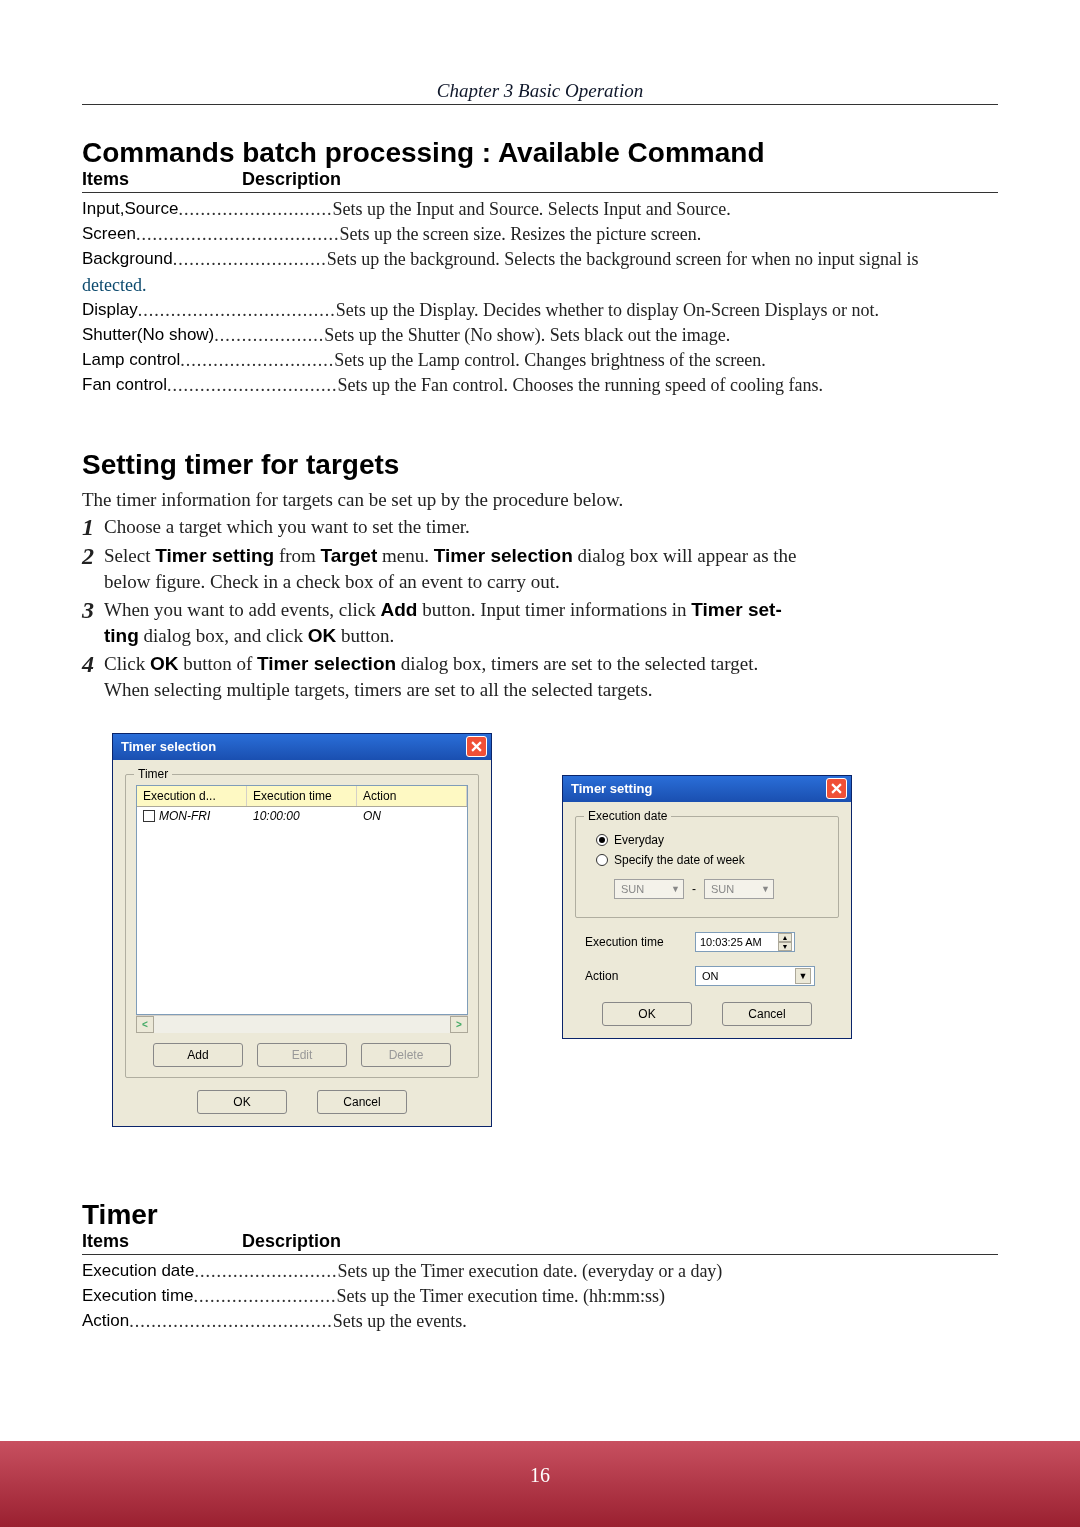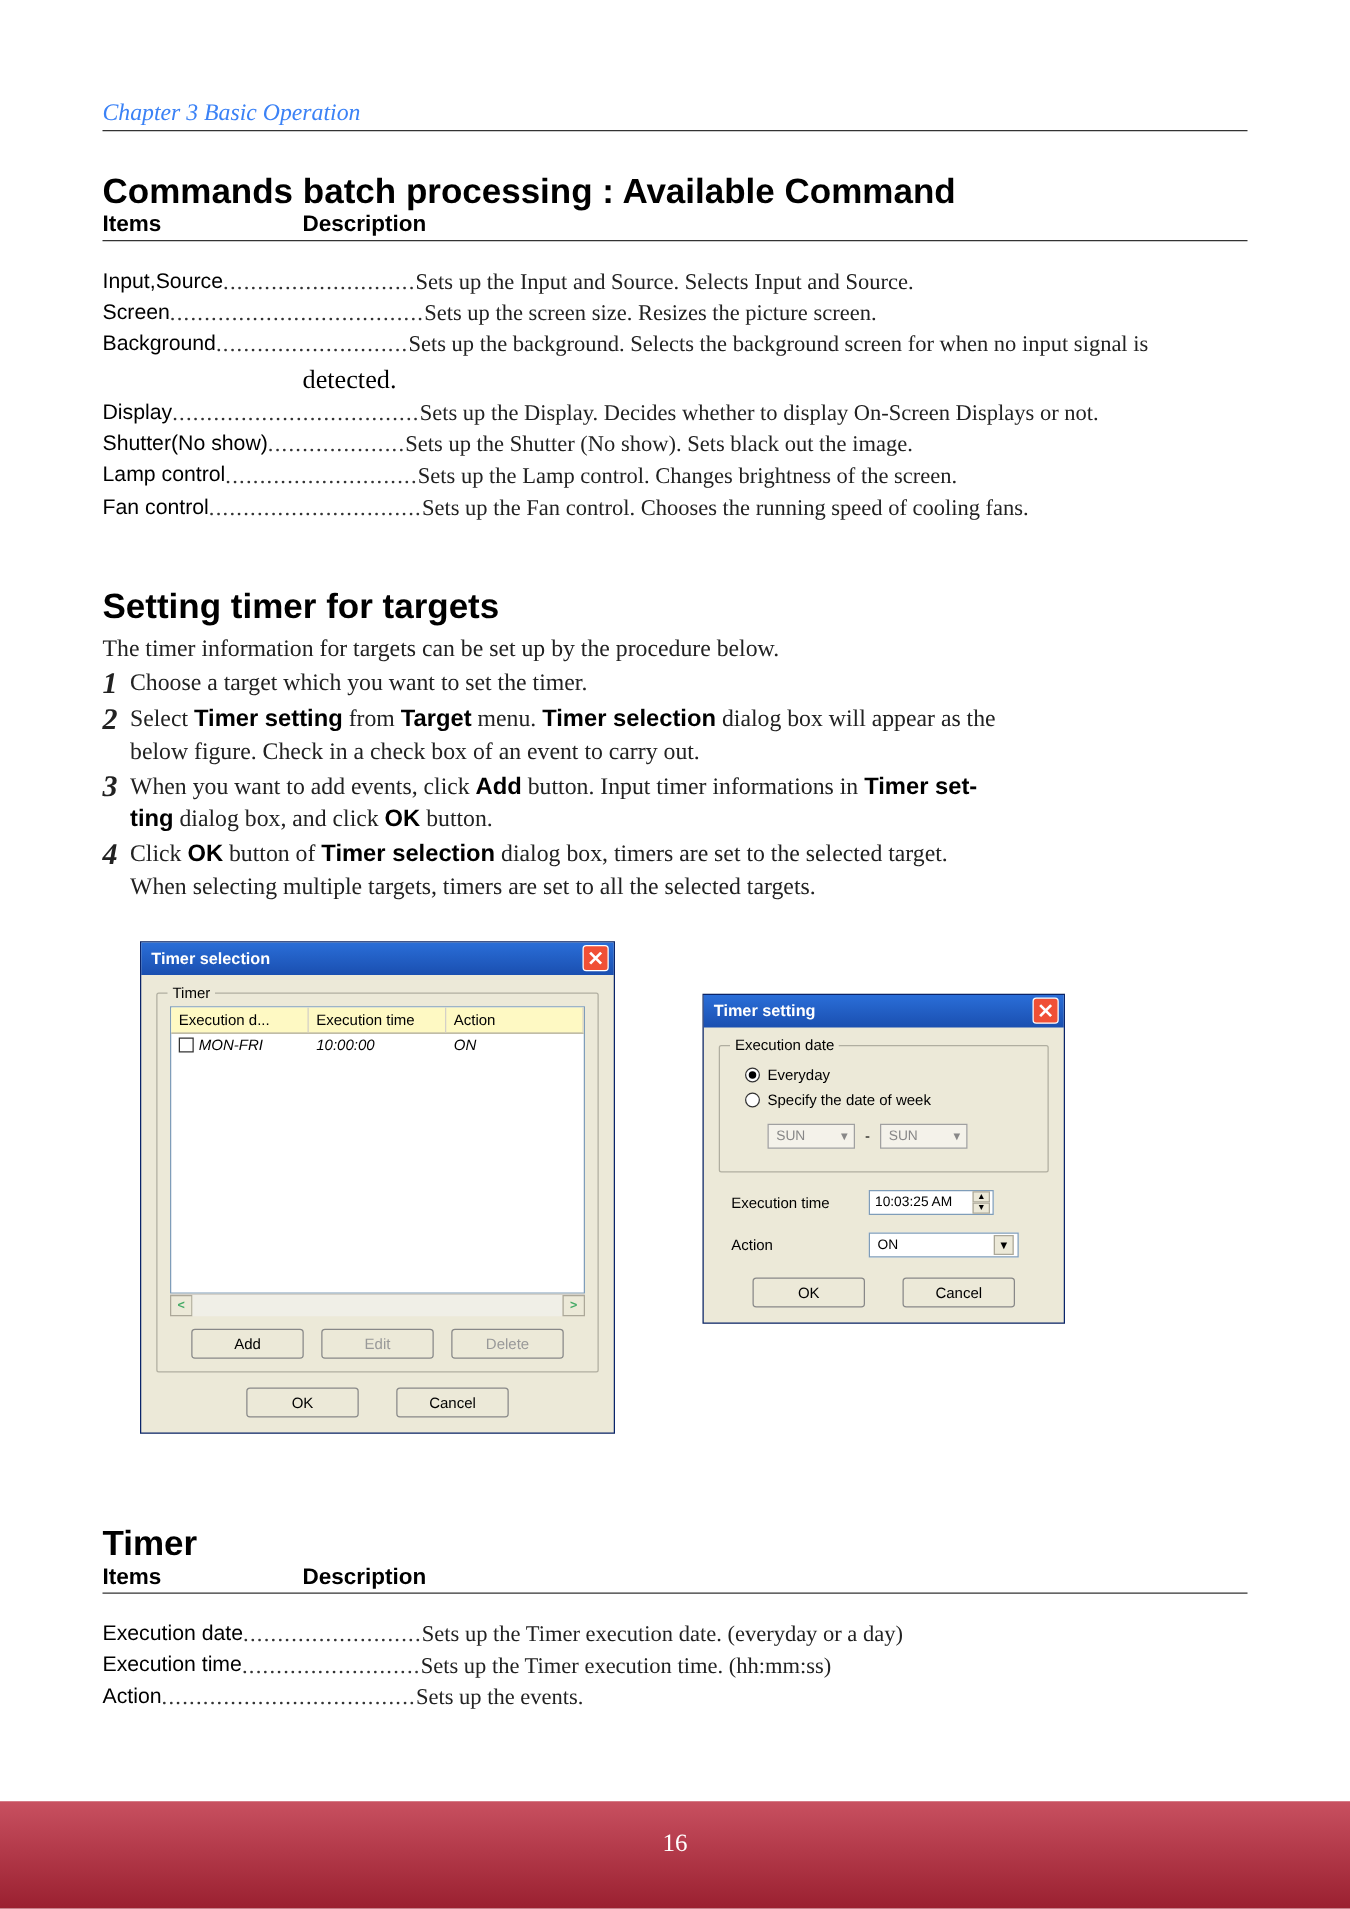--- a/index.html
+++ b/index.html
@@ -1,27 +1,27 @@
 <!DOCTYPE html>
 <html><head>
 <meta charset="utf-8">
 <style>
   * { box-sizing: border-box; margin: 0; padding: 0; }
   body { font-family: Georgia, 'Times New Roman', serif; background: #fff; width: 1080px; height: 1527px; position: relative; }
   .page { padding: 80px 82px 0 82px; }
-  .chapter-header { font-style: italic; font-size: 19px; color: #3b82f6; padding-bottom: 2px; border-bottom: 1px solid #333; margin-bottom: 30px; }
+  .chapter-header { font-style: italic; font-size: 19px; color: #0f172a; padding-bottom: 2px; border-bottom: 1px solid #333; margin-bottom: 30px; text-align: center; }
   .section-title { font-weight: bold; font-size: 28px; color: #000; margin-bottom: 0; font-family: Arial, sans-serif; margin-top: 32px; }
-  .table-header { display: flex; font-weight: bold; font-size: 18px; color: #000; font-family: Arial, sans-serif; border-bottom: 1px solid #333; padding-bottom: 2px; margin-bottom: 20px; }
+  .table-header { display: flex; font-weight: bold; font-size: 18px; color: #000; font-family: Arial, sans-serif; border-bottom: 1px solid #333; padding-bottom: 2px; margin-bottom: 4px; }
   .table-header .col1 { width: 160px; }
   .table-header .col2 { flex: 1; }
   .item-row { display: flex; font-size: 18px; line-height: 1.4; color: #222; }
   .item-row .label { font-family: Arial, sans-serif; font-size: 17px; color: #000; white-space: nowrap; }
   .item-row .dots { flex: 0 0 auto; letter-spacing: 1px; color: #333; overflow: hidden; }
   .item-row .desc { flex: 1; }
-  .indent-desc { margin-left: 160px; font-size: 21px; line-height: 1.4; color: #000000; }
+  .indent-desc { font-size: 18px; line-height: 1.4; color: #0c4a6e; }
   .big-heading { margin-top: 50px; font-weight: bold; font-size: 28px; color: #000; font-family: Arial, sans-serif; }
   .body-text { font-size: 19px; line-height: 1.35; color: #222; margin-top: 6px; text-align: justify; }
   .step-row { display: flex; font-size: 19px; line-height: 1.35; color: #222; margin-top: 2px; text-align: justify; }
   .step-num { font-family: Georgia, serif; font-style: italic; font-weight: bold; font-size: 24px; width: 22px; flex-shrink: 0; line-height: 1.1; }
   .step-text { flex: 1; }
   .step-cont { margin-left: 22px; font-size: 19px; line-height: 1.35; color: #222; text-align: justify; }
   b { font-family: Arial, sans-serif; font-weight: bold; color: #000; }
   .dialogs-area { display: flex; margin-top: 30px; gap: 70px; align-items: flex-start; }
   .dialogs-area .left { margin-left: 30px; }
   

